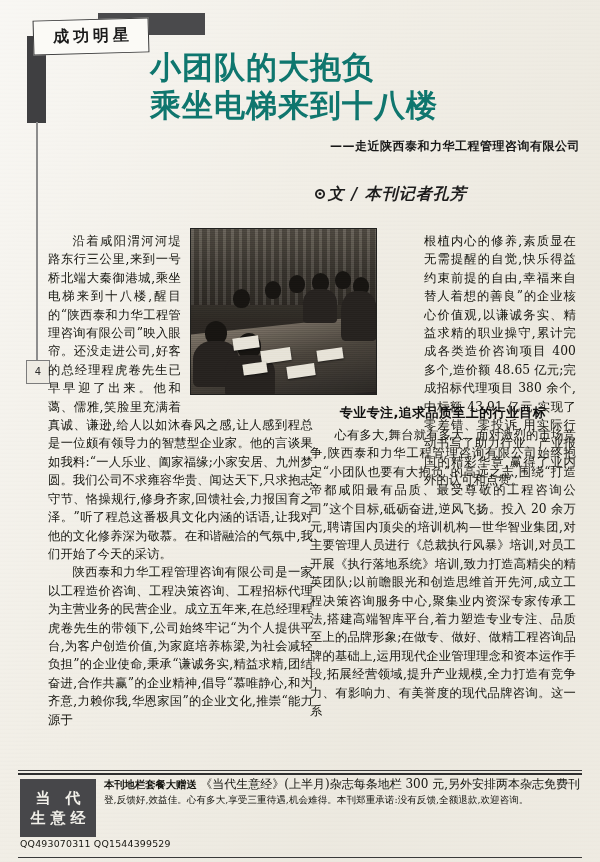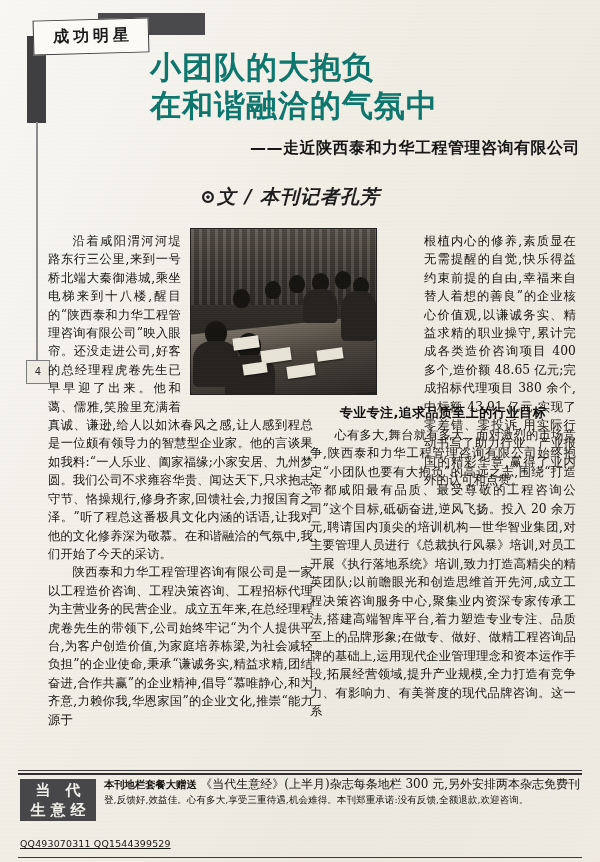--- a/index.html
+++ b/index.html
@@ -57,27 +57,27 @@
     position:absolute;left:150px;top:48px;width:430px;
     font-family:"DejaVu Sans","Liberation Sans",sans-serif;
     font-weight:bold;color:#0f766e;
   }
   .hl1{font-size:31px;line-height:38px;letter-spacing:1px;}
   .hl2{font-size:31px;line-height:38px;letter-spacing:1px;}
   .subline{
     position:absolute;left:110px;top:138px;width:470px;
     text-align:right;
     font-family:"DejaVu Sans","Liberation Sans",sans-serif;
-    font-weight:bold;font-size:16px;color:#171717;letter-spacing:.5px;
+    font-weight:bold;font-size:12px;color:#171717;letter-spacing:.5px;
   }
   .byline{
     position:absolute;left:200px;top:184px;width:380px;
-    text-align:left;
-    font-family:"DejaVu Serif","Liberation Serif",serif;
-    font-style:italic;font-weight:bold;font-size:19px;color:#1d1d1d;
+    text-align:center;
+    font-family:"DejaVu Serif","Liberation Serif",serif;
+    font-style:italic;font-weight:bold;font-size:16px;color:#1d1d1d;
     letter-spacing:1px;
   }
 
   
   .photo{
     position:absolute;left:190px;top:228px;width:185px;height:165px;
     background:#2b2b29;overflow:hidden;
     border:1px solid #20201e;
   }
   .photo .wall{
@@ -144,39 +144,39 @@
   .colFull{left:310px;top:400px;width:266px;height:355px;}
 
   
   .rule{
     position:absolute;left:18px;width:564px;height:1px;background:#3a3a3a;
   }
   .rule.r1{top:770px;}
   .rule.r2{top:773px;height:2px;background:#2f2f2f;}
   .rule.r3{top:857px;}
   .logo-box{
-    position:absolute;left:20px;top:779px;width:76px;height:42px;
+    position:absolute;left:20px;top:779px;width:76px;height:58px;
     background:#47474a;color:#f2f0ea;
     font-family:"DejaVu Sans","Liberation Sans",sans-serif;
     font-weight:bold;
     display:flex;flex-direction:column;align-items:center;justify-content:center;
   }
   .logo-box div{font-size:15px;line-height:20px;letter-spacing:5px;text-indent:5px;}
   .ad{
     position:absolute;left:104px;top:777px;width:478px;
     font-family:"DejaVu Serif","Liberation Serif",serif;
     font-size:9.6px;line-height:15.2px;color:#14140f;
     text-align:justify;
   }
   .ad .l1{font-weight:bold;font-size:10.3px;}
   .ad .l1 .tail{font-weight:normal;font-size:12px;}
   .qq{
     position:absolute;left:20px;top:838px;width:260px;
     font-family:"DejaVu Sans","Liberation Sans",sans-serif;
-    font-size:9.4px;color:#15150f;letter-spacing:.2px;text-decoration:underline;
+    font-size:9.4px;color:#15150f;letter-spacing:.2px;
   }
 </style>
 </head>
 <body>
 
 <div class="paper"></div>
 
 <div class="page">
 
   <div class="banner-wrap">
@@ -184,21 +184,21 @@
     <div class="blk-left"></div>
     <div class="banner-box">
       <span>成功明星</span>
     </div>
   </div>
   <div class="spine"></div>
   <div class="pagebox">4</div>
 
   <div class="headline">
     <div class="hl1">小团队的大抱负</div>
-    <div class="hl2">在和谐融洽的气氛中</div>
+    <div class="hl2">乘坐电梯来到十八楼</div>
   </div>
   <div class="subline">——走近陕西泰和力华工程管理咨询有限公司</div>
   <div class="byline">⊙文 / 本刊记者孔芳</div>
 
   <div class="photo">
     <div class="wall"></div>
     <div class="curtain"></div>
     <div class="table"></div>
 
     <div class="head" style="left:14px;top:92px;width:22px;height:24px;"></div>

